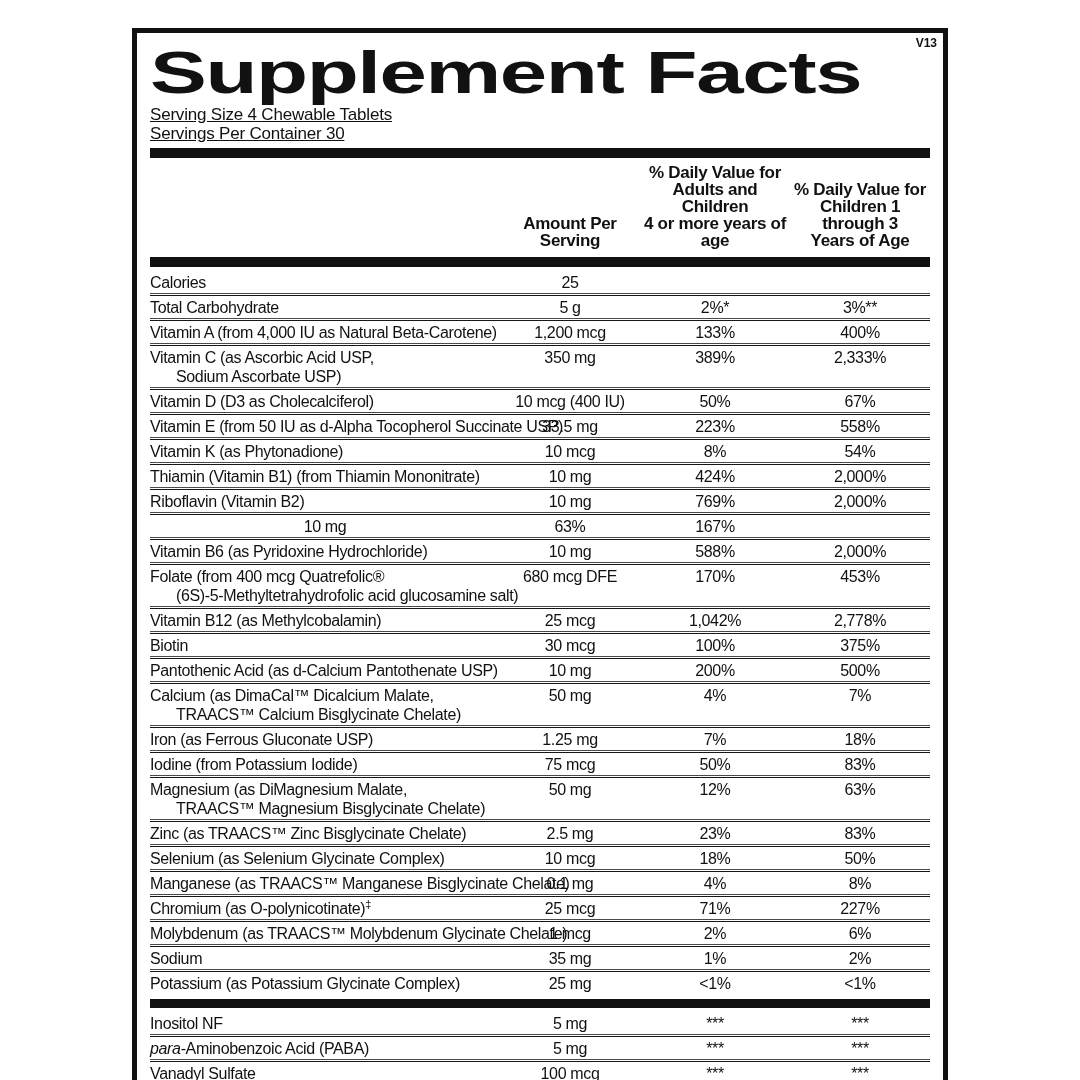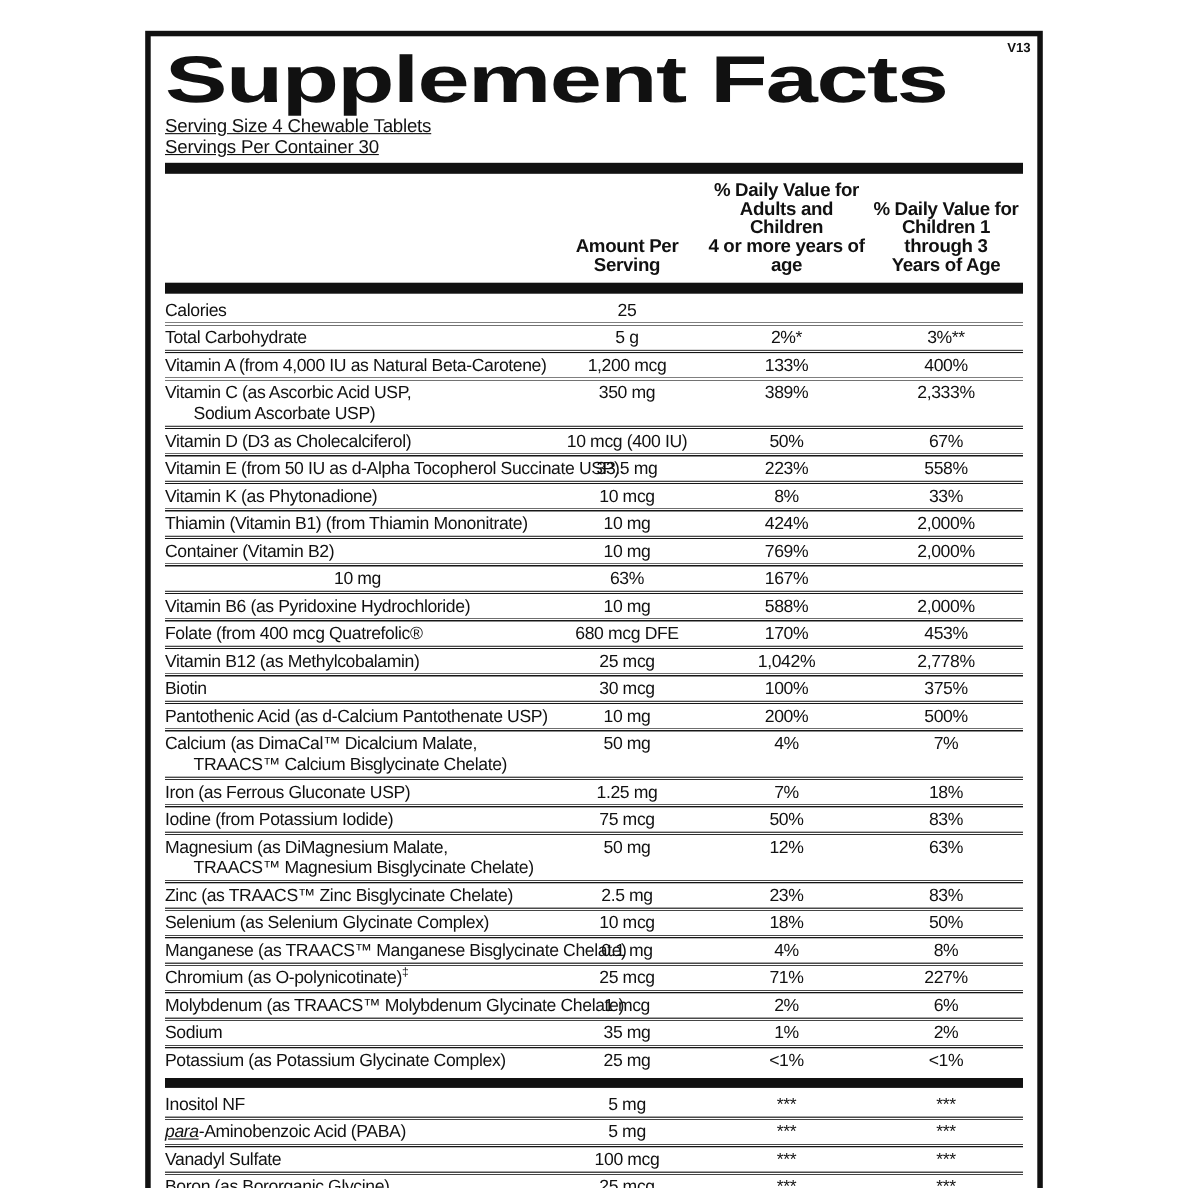--- a/index.html
+++ b/index.html
@@ -34,21 +34,21 @@
   }
   .row{align-items:start;padding:2px 0 1px 0;}
   .cell{font-size:16px;line-height:19px;letter-spacing:-0.35px;}
   .cell.name{white-space:nowrap;overflow:visible;}
   .cell.name .n2{display:block;padding-left:26px;}
   .cell.amt,.cell.adv,.cell.chv{text-align:center;white-space:nowrap;}
   .divider{
     height:3px;
     background:linear-gradient(to bottom,#4a4a4a 0,#4a4a4a 1px,#fff 1px,#fff 2px,#161616 2px,#161616 3px);
   }
-  i.ital{font-style:italic;text-decoration:underline;}
+  i.ital{font-style:italic;}
   sup.dag{font-size:11px;vertical-align:super;line-height:0;}
 </style>
 </head>
 <body>
 
 <div class="label">
   <div class="version">V13</div>
   <h1 class="title">Supplement Facts</h1>
   <div class="serving">Serving Size 4 Chewable Tablets</div>
   <div class="serving">Servings Per Container 30</div>
@@ -109,52 +109,52 @@
     <div class="cell name"><span class="n1">Vitamin E (from 50 IU as d-Alpha Tocopherol Succinate USP)</span></div>
     <div class="cell amt">33.5 mg</div>
     <div class="cell adv">223%</div>
     <div class="cell chv">558%</div>
   </div>
 <div class="divider"></div>
   <div class="grid row">
     <div class="cell name"><span class="n1">Vitamin K (as Phytonadione)</span></div>
     <div class="cell amt">10 mcg</div>
     <div class="cell adv">8%</div>
-    <div class="cell chv">33%</div>
+    <div class="cell chv">54%</div>
   </div>
 <div class="divider"></div>
   <div class="grid row">
     <div class="cell name"><span class="n1">Thiamin (Vitamin B1) (from Thiamin Mononitrate)</span></div>
     <div class="cell amt">10 mg</div>
     <div class="cell adv">424%</div>
     <div class="cell chv">2,000%</div>
   </div>
 <div class="divider"></div>
   <div class="grid row">
-    <div class="cell name"><span class="n1">Container (Vitamin B2)</span></div>
+    <div class="cell name"><span class="n1">Riboflavin (Vitamin B2)</span></div>
     <div class="cell amt">10 mg</div>
     <div class="cell adv">769%</div>
     <div class="cell chv">2,000%</div>
   </div>
 <div class="divider"></div>
   <div class="grid row">
     <div class="cell amt">10 mg</div>
     <div class="cell adv">63%</div>
     <div class="cell chv">167%</div>
   </div>
 <div class="divider"></div>
   <div class="grid row">
     <div class="cell name"><span class="n1">Vitamin B6 (as Pyridoxine Hydrochloride)</span></div>
     <div class="cell amt">10 mg</div>
     <div class="cell adv">588%</div>
     <div class="cell chv">2,000%</div>
   </div>
 <div class="divider"></div>
   <div class="grid row">
-    <div class="cell name"><span class="n1">Folate (from 400 mcg Quatrefolic®</span></div>
+    <div class="cell name"><span class="n1">Folate (from 400 mcg Quatrefolic®</span><span class="n2">(6S)-5-Methyltetrahydrofolic acid glucosamine salt)</span></div>
     <div class="cell amt">680 mcg DFE</div>
     <div class="cell adv">170%</div>
     <div class="cell chv">453%</div>
   </div>
 <div class="divider"></div>
   <div class="grid row">
     <div class="cell name"><span class="n1">Vitamin B12 (as Methylcobalamin)</span></div>
     <div class="cell amt">25 mcg</div>
     <div class="cell adv">1,042%</div>
     <div class="cell chv">2,778%</div>

